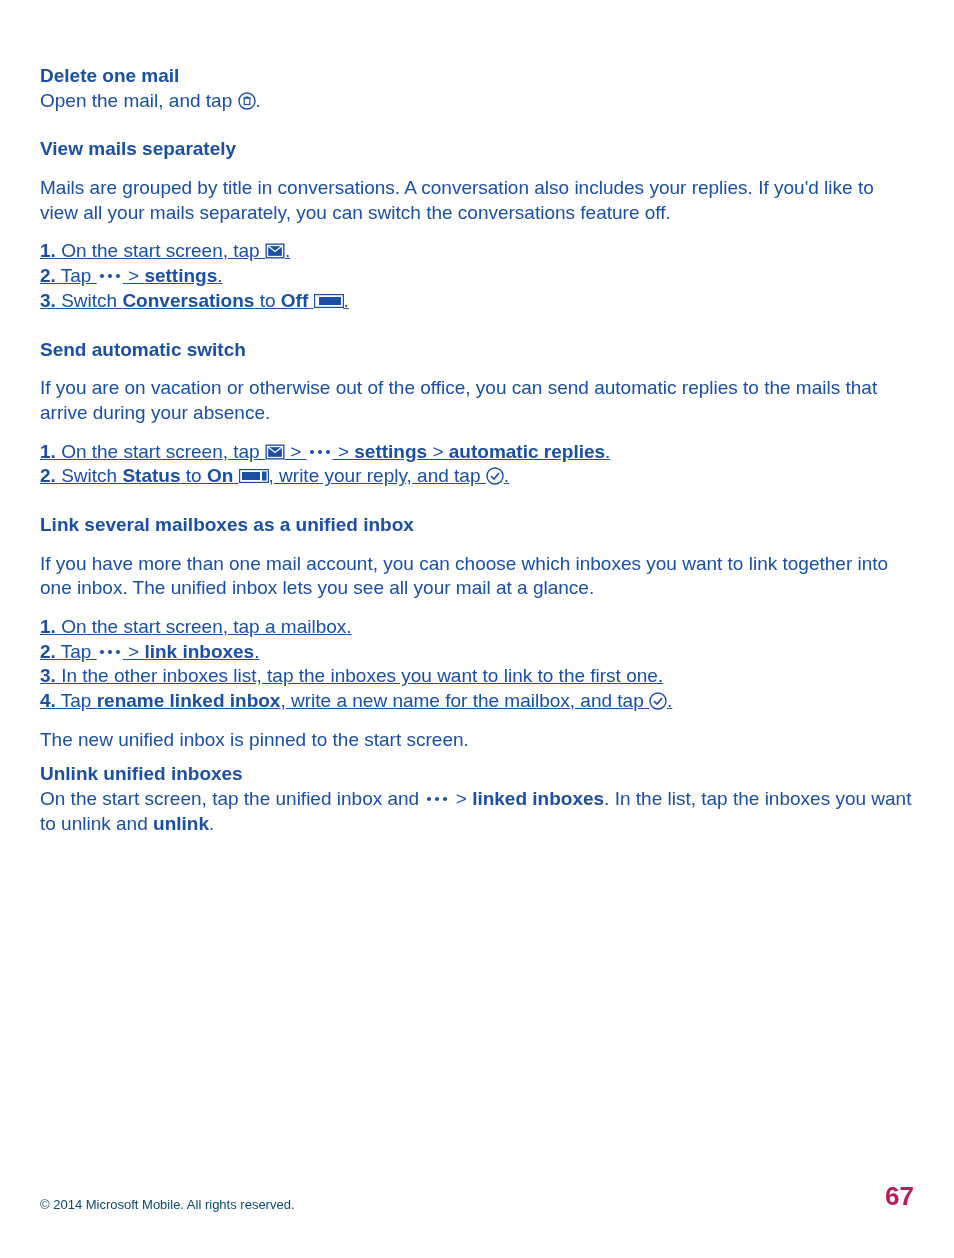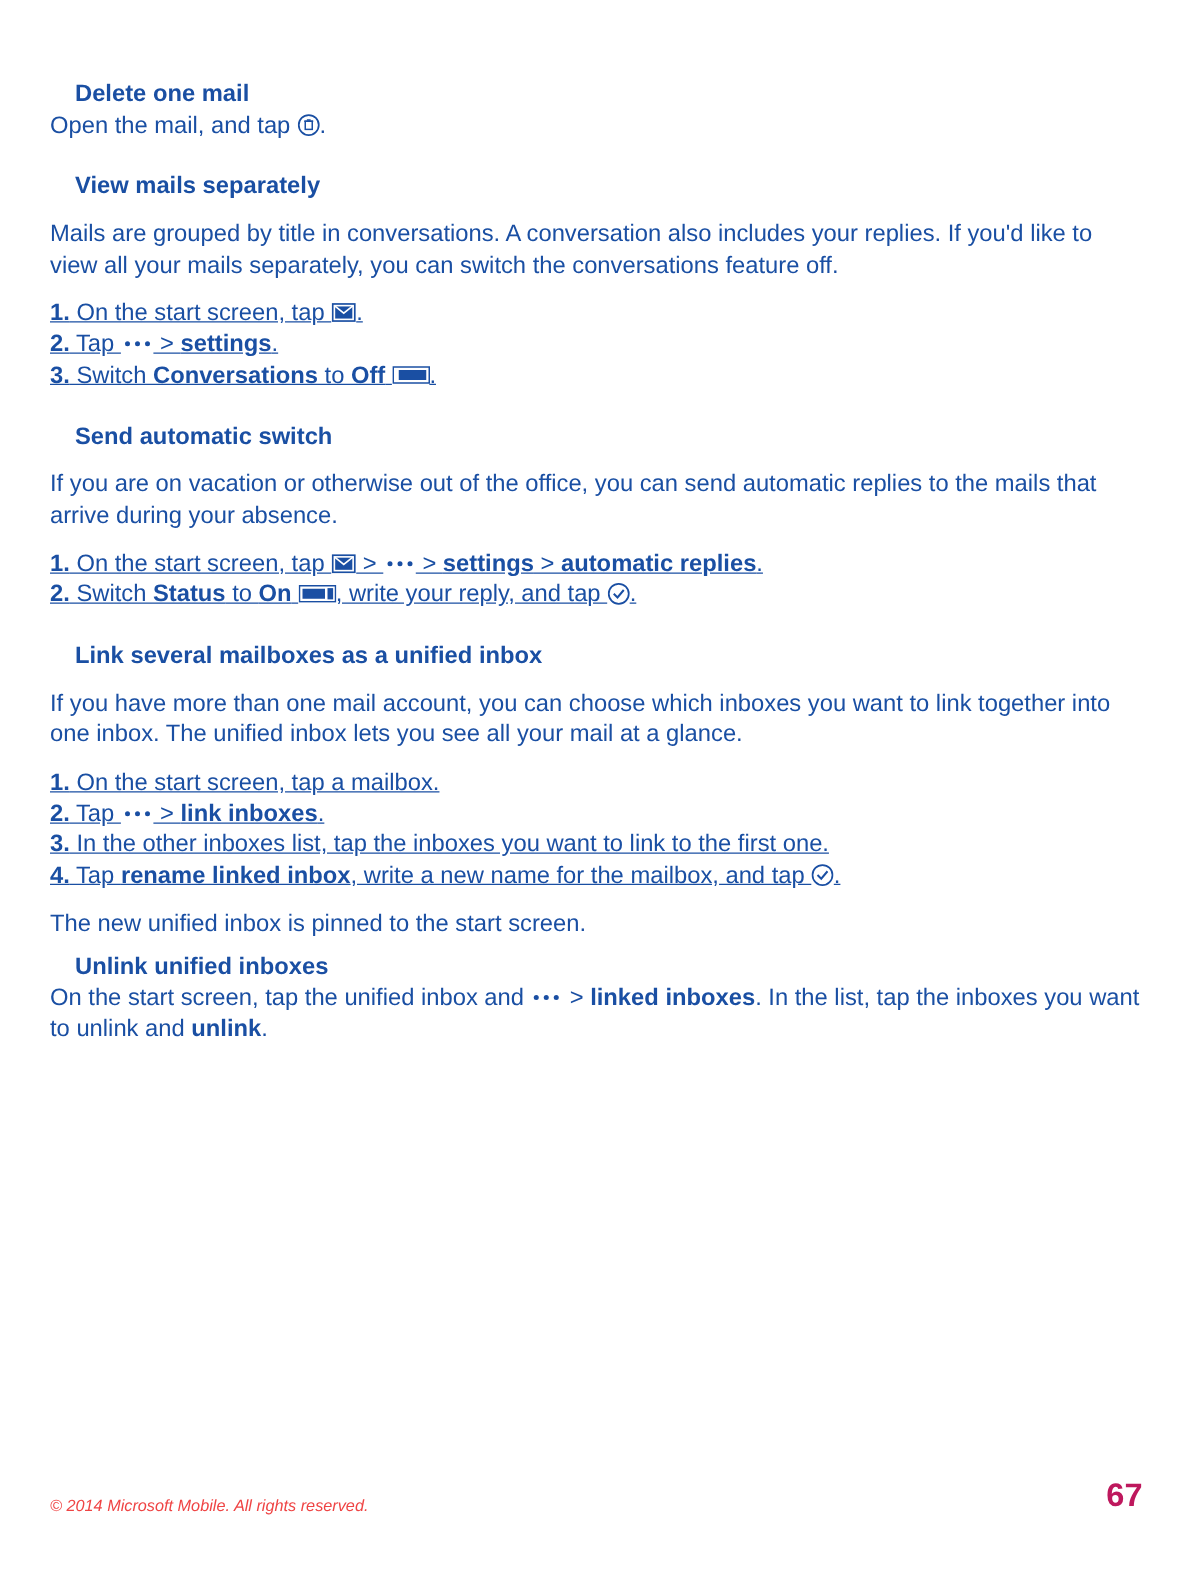--- a/index.html
+++ b/index.html
@@ -11,21 +11,20 @@
     color: #1a4fa3;
     position: relative;
     padding: 60px 40px 0 40px;
     font-size: 19px;
     line-height: 1.3;
   }
   .heading {
     font-weight: 700;
     color: #1a4fa3;
     margin-top: 4px;
-    margin-left: 20px;
   }
   .section-space { margin-top: 24px; }
   p { margin: 0; }
   .bold { font-weight: 700; }
   .stepnum { font-weight: 700; }
   .icon {
     display: inline-block;
     vertical-align: middle;
     position: relative;
     top: -1px;
@@ -39,22 +38,21 @@
     position: absolute;
     bottom: 44px;
     left: 40px;
     right: 40px;
     display: flex;
     justify-content: space-between;
     align-items: flex-end;
   }
   .copyright {
     font-size: 13px;
-    color: #ef4444;
-    font-style: italic;
+    color: #0c4a6e;
   }
   .pagenum {
     font-size: 26px;
     font-weight: 700;
     color: #be185d;
   }
 </style>
 </head>
 <body>
 

